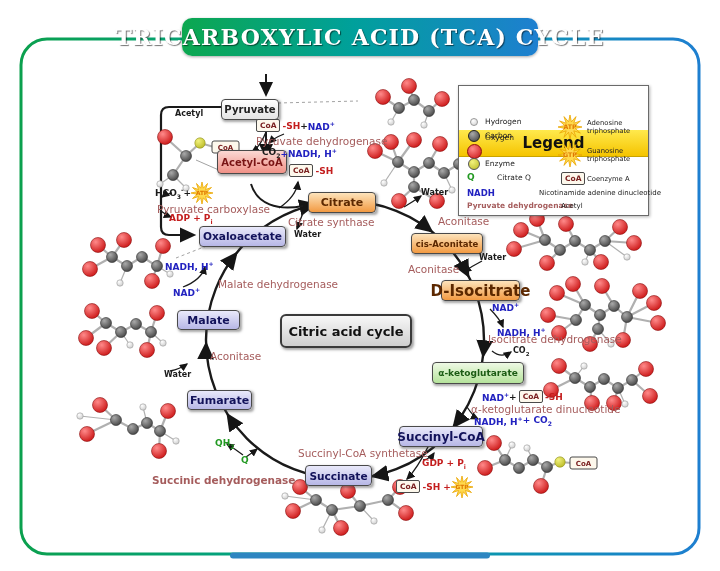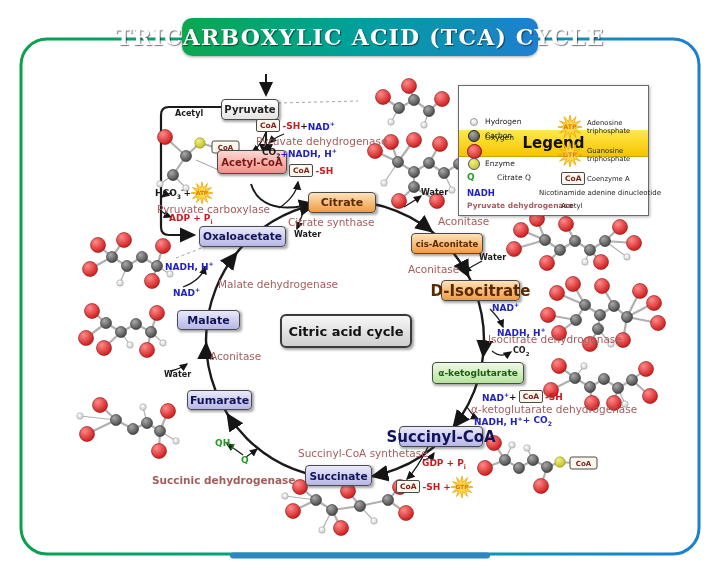--- a/index.html
+++ b/index.html
@@ -412,34 +412,34 @@
 
   <div class="node gray" style="left:280px;top:314px;width:128px;height:30px;font-size:13px;">Citric acid cycle</div>
 
   <div id="node-layer">
       <div class="node white" style="left: 221px; top: 99px; width: 56px; height: 19px; font-size: 10.0806px;">Pyruvate</div>
       <div class="node pink" style="left: 217px; top: 150px; width: 68px; height: 22px; font-size: 10px;">Acetyl-CoA</div>
       <div class="node orange" style="left: 308px; top: 192px; width: 66px; height: 19px; font-size: 11px;">Citrate</div>
       <div class="node orange" style="left: 411px; top: 233px; width: 70px; height: 19px; font-size: 8.5px;">cis-Aconitate</div>
       <div class="node orange" style="left: 441px; top: 280px; width: 77px; height: 19px; font-size: 15px;">D-Isocitrate</div>
       <div class="node green" style="left: 432px; top: 362px; width: 90px; height: 20px; font-size: 9.03226px;">α-ketoglutarate</div>
-      <div class="node lav" style="left: 399px; top: 426px; width: 82px; height: 19px; font-size: 15px;">Succinyl-CoA</div>
+      <div class="node lav" style="left: 399px; top: 426px; width: 82px; height: 19px; font-size: 12px;">Succinyl-CoA</div>
       <div class="node lav" style="left: 305px; top: 465px; width: 65px; height: 19px; font-size: 10.5735px;">Succinate</div>
       <div class="node lav" style="left: 187px; top: 390px; width: 63px; height: 18px; font-size: 11px;">Fumarate</div>
       <div class="node lav" style="left: 177px; top: 310px; width: 61px; height: 18px; font-size: 11px;">Malate</div>
       <div class="node lav" style="left: 199px; top: 226px; width: 85px; height: 19px; font-size: 10.6183px;">Oxaloacetate</div>
     </div>
   <div id="enzyme-layer">
       <div class="enzyme" style="left: 256px; top: 135px;">Pyruvate dehydrogenase</div>
       <div class="enzyme" style="left: 157px; top: 203px;">Pyruvate carboxylase</div>
       <div class="enzyme" style="left: 288px; top: 216px;">Citrate synthase</div>
       <div class="enzyme" style="left: 438px; top: 215px;">Aconitase</div>
       <div class="enzyme" style="left: 408px; top: 263px;">Aconitase</div>
       <div class="enzyme" style="left: 488px; top: 333px;">Isocitrate dehydrogenase</div>
-      <div class="enzyme" style="left: 471px; top: 403px;">α-ketoglutarate dehydrogenase</div>
+      <div class="enzyme" style="left: 471px; top: 403px;">α-ketoglutarate dinucleotide</div>
       <div class="enzyme" style="left: 298px; top: 447px;">Succinyl-CoA synthetase</div>
       <div class="enzyme" style="left: 152px; top: 474px; font-weight: bold;">Succinic dehydrogenase</div>
       <div class="enzyme" style="left: 210px; top: 350px;">Aconitase</div>
       <div class="enzyme" style="left: 218px; top: 278px;">Malate dehydrogenase</div>
     </div>
   <div id="label-layer">
       <div class="lbl" style="left: 254px; top: 119px;">
         <span class="coabox">CoA</span>
         <span style="color: rgb(196, 30, 30);">-SH</span>
         <span style="color: rgb(26, 26, 26);"> + </span>

